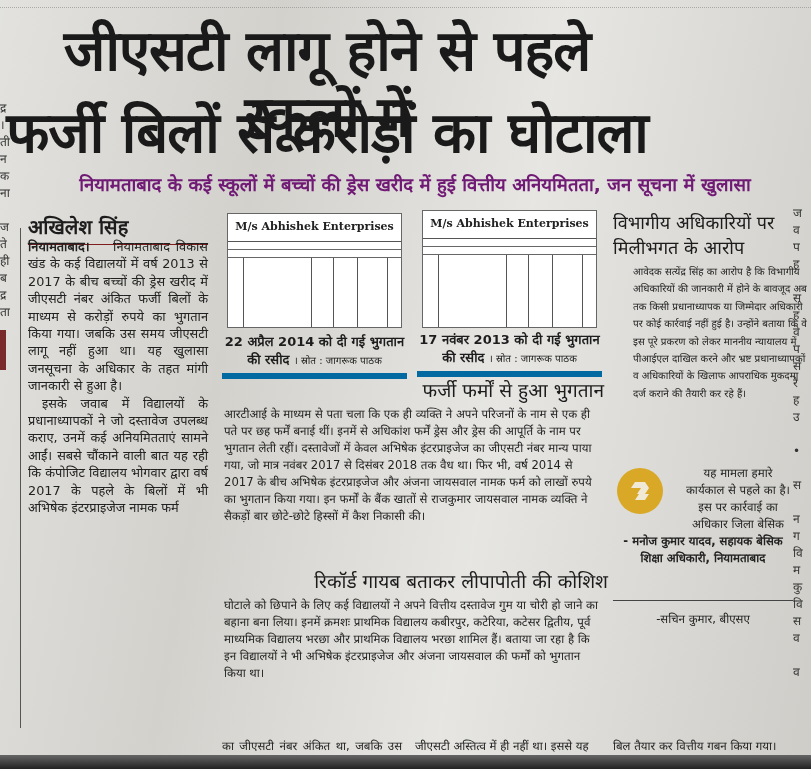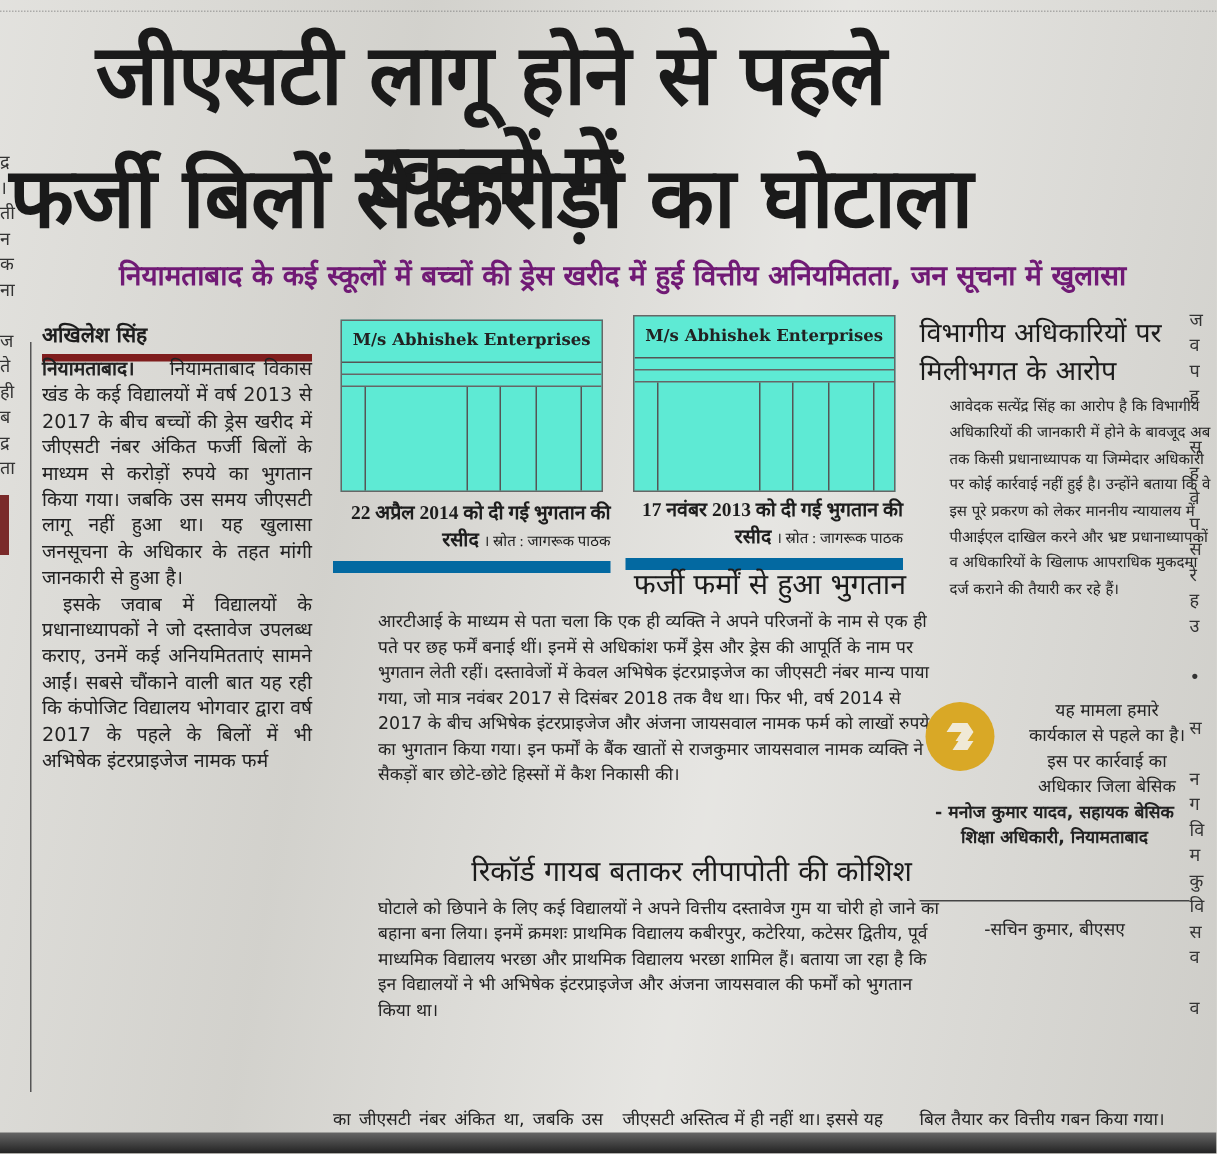--- a/index.html
+++ b/index.html
@@ -23,47 +23,47 @@
   .headline.l2 { top: 100px; font-size: 56px; line-height: 66px; }
   .subhead {
     left: 20px; width: 790px; top: 172px; text-align: center;
     font-size: 18.5px; font-weight: bold; line-height: 26px; color: #701a75;
   }
   .edge-left { left: 0; top: 100px; width: 18px; font-size: 12px; line-height: 17px; color: #333; }
   .edge-left span { display: block; }
   .edge-right { left: 793px; top: 205px; width: 18px; font-size: 12px; line-height: 17px; color: #333; }
   .edge-right span { display: block; }
   .byline {
-    left: 28px; top: 213px; width: 180px; font-size: 14px; font-weight: bold;
-    border-bottom: 5px solid #7f1d1d; padding-bottom: 4px;
+    left: 28px; top: 213px; width: 180px; font-size: 20px; font-weight: bold;
+    border-bottom: 1px solid #7f1d1d; padding-bottom: 4px;
   }
   .col1 {
     left: 28px; top: 238px; width: 180px; font-size: 12.8px; line-height: 17.4px;
     text-align: justify; color: #222;
   }
   .col1 p { margin-bottom: 0; }
   .col1 .indent { text-indent: 14px; }
   .col1 .dateline { font-weight: bold; }
   .leftrule { left: 20px; top: 228px; width: 1px; height: 500px; background: #555; }
   .receipt {
-    background: #5eead4; border: 1px solid #666;
+    background: #ffffff; border: 1px solid #666;
     font-size: 7px; color: #333; overflow: hidden;
   }
   .receipt .rtitle { font-family: "DejaVu Serif", serif; font-weight: bold; font-size: 11px; text-align: center; margin-top: 6px; color:#222; }
   .receipt .rsub { font-size: 5px; text-align: center; border-bottom: 1px solid #555; padding-bottom: 2px; }
   .receipt .rline { border-bottom: 1px solid #666; height: 8px; }
   .receipt .rgrid { display: flex; height: 100%; }
   .receipt .rgrid div { border-right: 1px solid #555; height: 110px; }
   .caption {
-    font-size: 13px; font-weight: bold; text-align: right; line-height: 18px;
-    border-bottom: 8px solid #0369a1; padding-bottom: 3px; font-family: Liberation Serif, serif;
+    font-size: 13px; font-weight: bold; text-align: center; line-height: 18px;
+    border-bottom: 6px solid #0369a1; padding-bottom: 3px;
   }
   .caption .src { font-size: 10px; font-weight: normal; }
   .subtitle { font-size: 19px; line-height: 24px; color: #1b1b1b; text-align: right; }
-  .body-text { font-size: 11.6px; line-height: 17px; color: #222; margin-left: 28px; }
+  .body-text { font-size: 11.6px; line-height: 17px; color: #222; }
   .sidehead { left: 613px; top: 210px; width: 180px; font-size: 18px; line-height: 25px; color: #1b1b1b; }
   .sidebody { left: 633px; top: 263px; width: 180px; font-size: 10px; line-height: 17.4px; color: #222; }
   .quote1 { left: 613px; top: 465px; width: 180px; font-size: 11.6px; line-height: 17px; color: #222; }
   .quote1 .qtext { padding-left: 70px; text-align: center; }
   .quote1 .qtext2 { text-align: center; }
   .quote1 .attr { font-weight: bold; text-align: center; }
   .qlogo {
     left: 617px; top: 468px; width: 46px; height: 46px; border-radius: 50%;
     background: #d9a826; display: flex; align-items: center; justify-content: center;
   }

